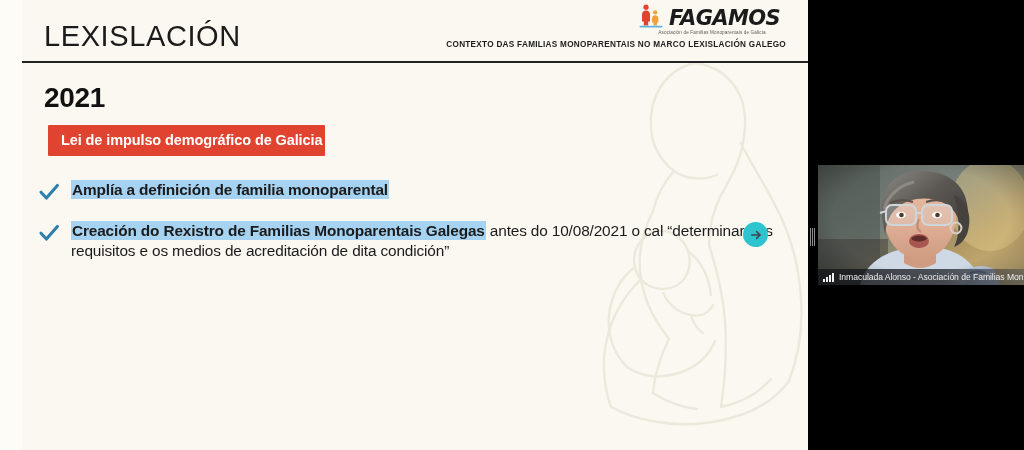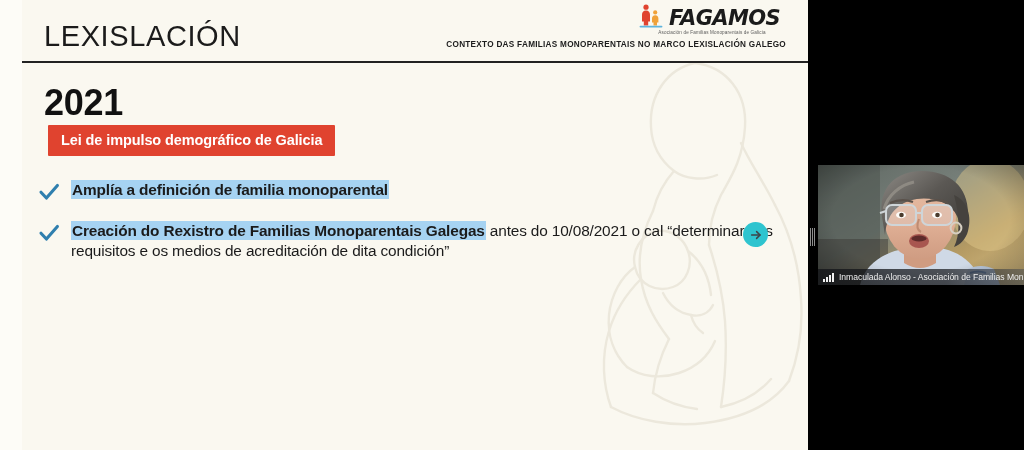--- a/index.html
+++ b/index.html
@@ -139,36 +139,36 @@
     top: 62px;
     width: 808px;
     height: 388px;
     z-index: 4;
   }
 
   .year-heading {
     position: absolute;
     left: 44px;
     top: 20px;
-    font-size: 36px;
+    font-size: 28px;
     font-weight: 700;
     letter-spacing: -0.3px;
     color: #111111;
   }
 
   .law-banner {
     position: absolute;
     left: 48px;
     top: 63px;
     background: #e0432f;
     color: #ffffff;
     font-size: 14.5px;
     font-weight: 700;
     letter-spacing: -0.1px;
-    padding: 7px 13px 8px 13px;
+    padding: 7px 3px 8px 13px;
     white-space: nowrap;
     border-radius: 1px;
   }
 
   .bullets {
     position: absolute;
     left: 36px;
     top: 118px;
     width: 760px;
   }

